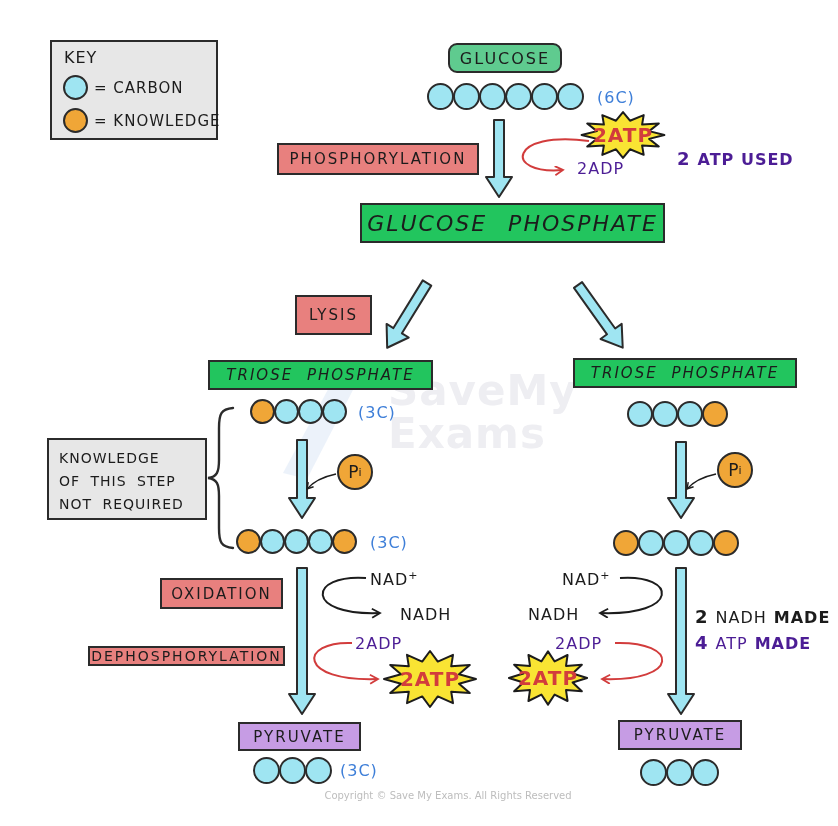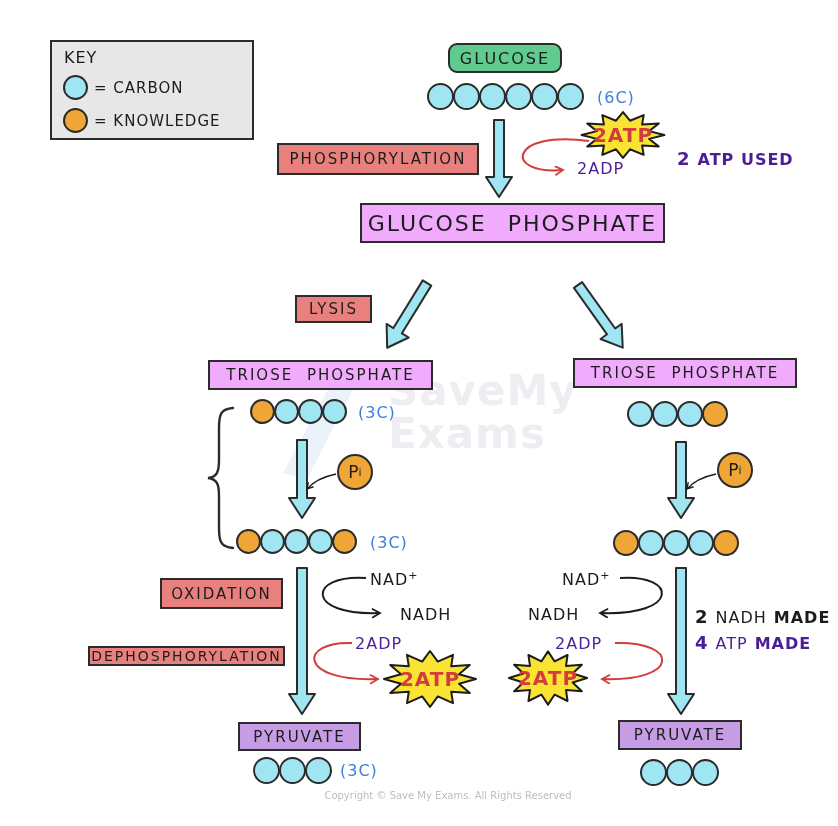--- a/index.html
+++ b/index.html
@@ -5,21 +5,21 @@
   html,body{margin:0;padding:0;background:#fff;}
   body{font-family:"DejaVu Sans", sans-serif;color:#1c1c1c;}
   .stage{position:relative;width:838px;height:826px;background:#ffffff;overflow:hidden;}
   .abs{position:absolute;}
   .layer0{position:absolute;inset:0;z-index:0;}
   .layer1{position:absolute;inset:0;z-index:1;pointer-events:none;}
   .layer2{position:absolute;inset:0;z-index:2;}
   .box{border:2px solid #2b2b2b;display:flex;align-items:center;justify-content:center;
        letter-spacing:2px;font-weight:500;box-sizing:border-box;white-space:nowrap;}
   .green{background:#5fcb8f;}
-  .lgreen{background:#f0abfc;}
+  .lgreen{background:#22c55e;font-style:italic;}
   .redbox{background:#e8807e;}
   .purple{background:#c69ce4;}
   .graybox{background:#e7e7e7;border:2px solid #2b2b2b;box-sizing:border-box;}
   .row{display:flex;}
   .circle{border-radius:50%;border:2px solid #2b2b2b;box-sizing:border-box;
           width:var(--d);height:var(--d);margin-right:-1px;flex:none;}
   .carbon{background:#9fe5f2;}
   .phosphate{background:#f0a637;}
   .bluetext{color:#3d7ed8;font-size:16px;font-weight:500;letter-spacing:1px;white-space:nowrap;text-align:center;}
   .redtext{color:#4c1d95;}
@@ -92,21 +92,21 @@
     </g>
 
     <g fill="none" stroke="#1c1c1c" stroke-width="1.5">
       <path d="M336,474 C322,477 313,482 307,489" marker-end="url(#mS)"></path>
       <path d="M716,474 C702,477 693,482 687,489" marker-end="url(#mS)"></path>
     </g>
   </svg>
 
   <div class="layer2">
 
-    <div class="abs graybox" style="left:50px;top:40px;width:204px;height:100px;">
+    <div class="abs graybox" style="left:50px;top:40px;width:168px;height:100px;">
       <div class="abs lab" style="left:12px;top:6px;">KEY</div>
       <div class="abs row" style="left:11px;top:33px;align-items:center;">
         <div class="circle carbon" style="--d:25px;"></div>
         <div class="lab" style="margin-left:7px;font-size:15px;">= CARBON</div>
       </div>
       <div class="abs row" style="left:11px;top:66px;align-items:center;">
         <div class="circle phosphate" style="--d:25px;"></div>
         <div class="lab" style="margin-left:7px;font-size:15px;">= KNOWLEDGE</div>
       </div>
     </div>
@@ -125,22 +125,27 @@
     <div class="abs box redbox" style="left:277px;top:143px;width:202px;height:32px;font-size:15px;">PHOSPHORYLATION</div>
     <div class="abs bursttext" style="left:623px;top:135px;">2ATP</div>
     <div class="abs lab redtext" style="left:577px;top:159px;">2ADP</div>
     <div class="abs madeline redtext" style="left:677px;top:148px;">
       <span class="q">2</span>
       <span style="font-weight:600;">ATP USED</span>
     </div>
 
     <div class="abs box lgreen" style="left:360px;top:203px;width:305px;height:40px;font-size:22px;word-spacing:12px;">GLUCOSE PHOSPHATE</div>
 
-    <div class="abs box redbox" style="left:295px;top:295px;width:77px;height:28px;font-size:15px;">LYSIS</div>
-
+    <div class="abs box redbox" style="left:295px;top:295px;width:77px;height:40px;font-size:15px;">LYSIS</div>
+
+    <div class="abs graybox" style="left:47px;top:438px;width:160px;height:82px;padding:7px 0 0 10px;font-size:14px;letter-spacing:1px;line-height:1.65;word-spacing:5px;">
+      <div>KNOWLEDGE</div>
+      <div>OF THIS STEP</div>
+      <div>NOT REQUIRED</div>
+    </div>
 
     <div class="abs box lgreen" style="left:208px;top:360px;width:225px;height:30px;font-size:15px;word-spacing:7px;">TRIOSE PHOSPHATE</div>
     <div class="abs row" style="left:250px;top:399px;--d:25px;">
         <div class="circle phosphate"></div>
         <div class="circle carbon"></div>
         <div class="circle carbon"></div>
         <div class="circle carbon"></div>
       </div>
     <div class="abs bluetext" style="left:358px;top:403px;">(3C)</div>
 

